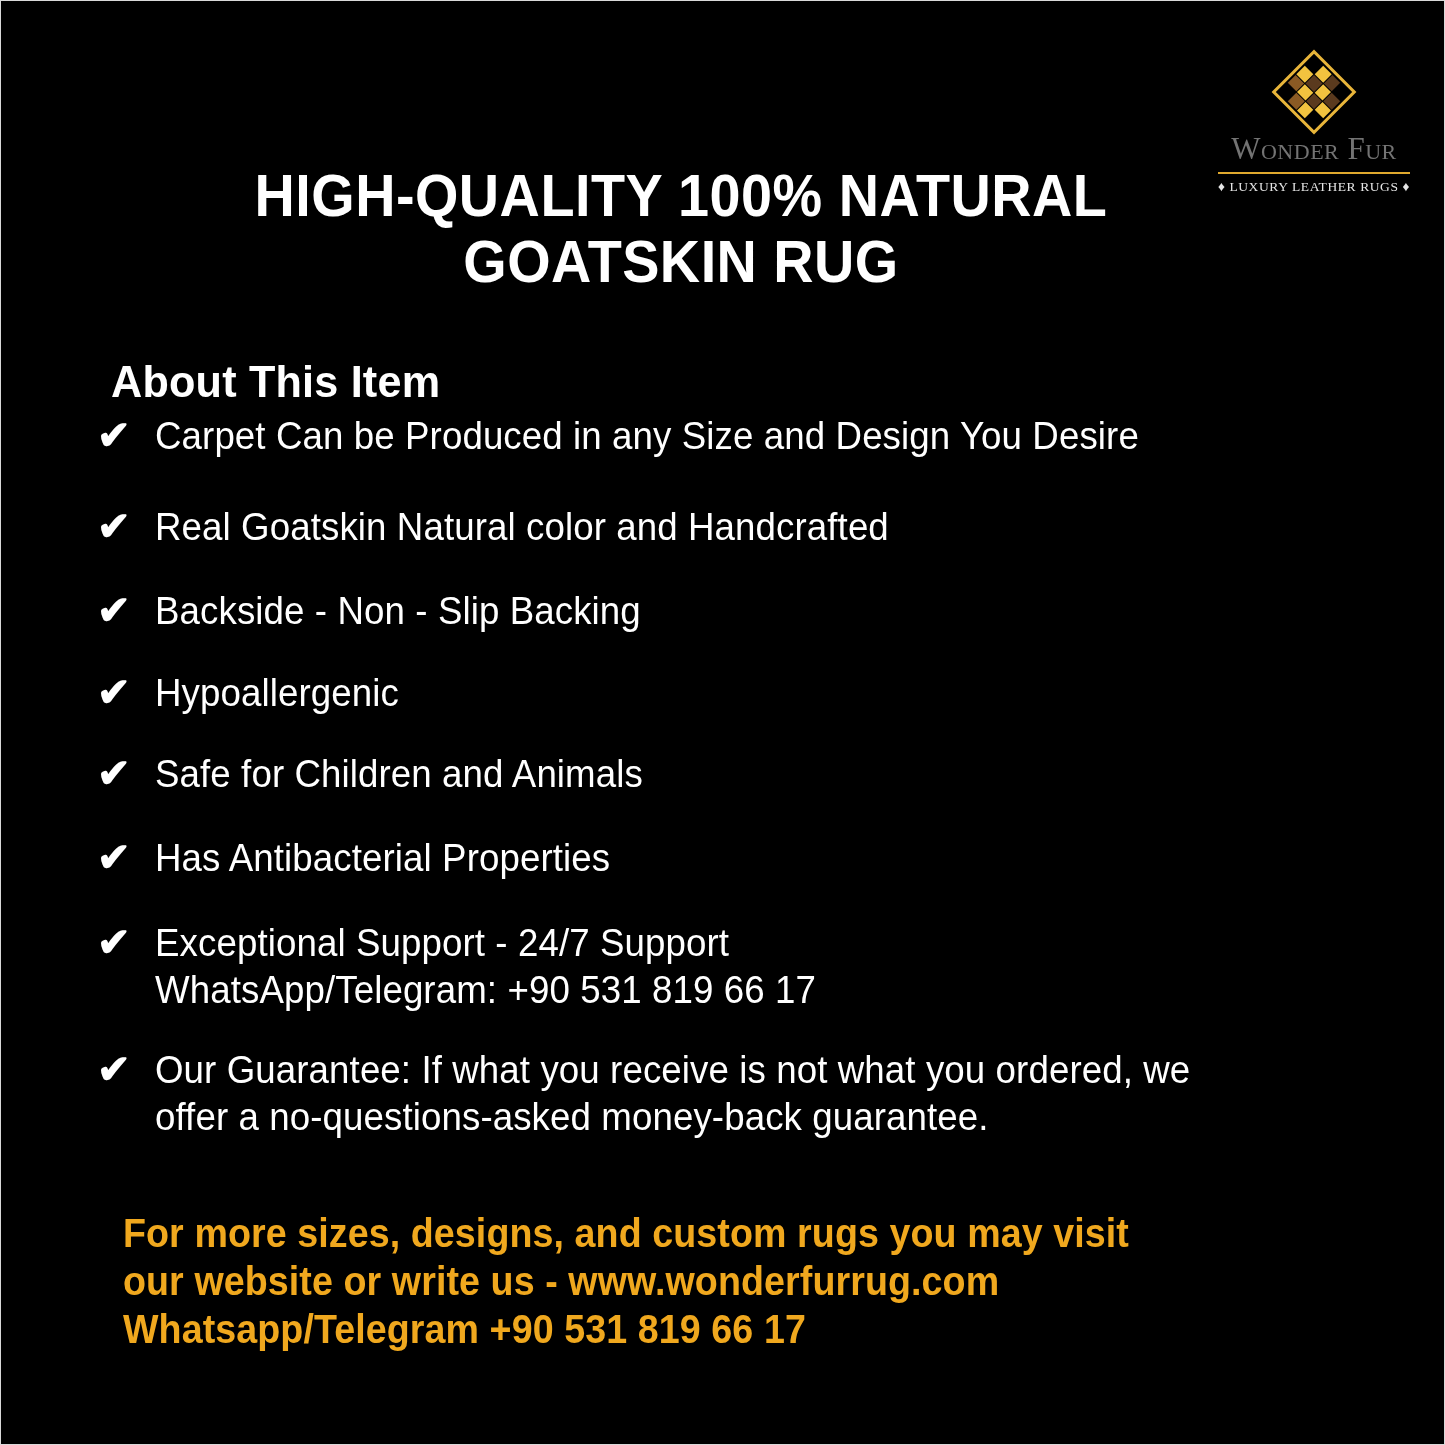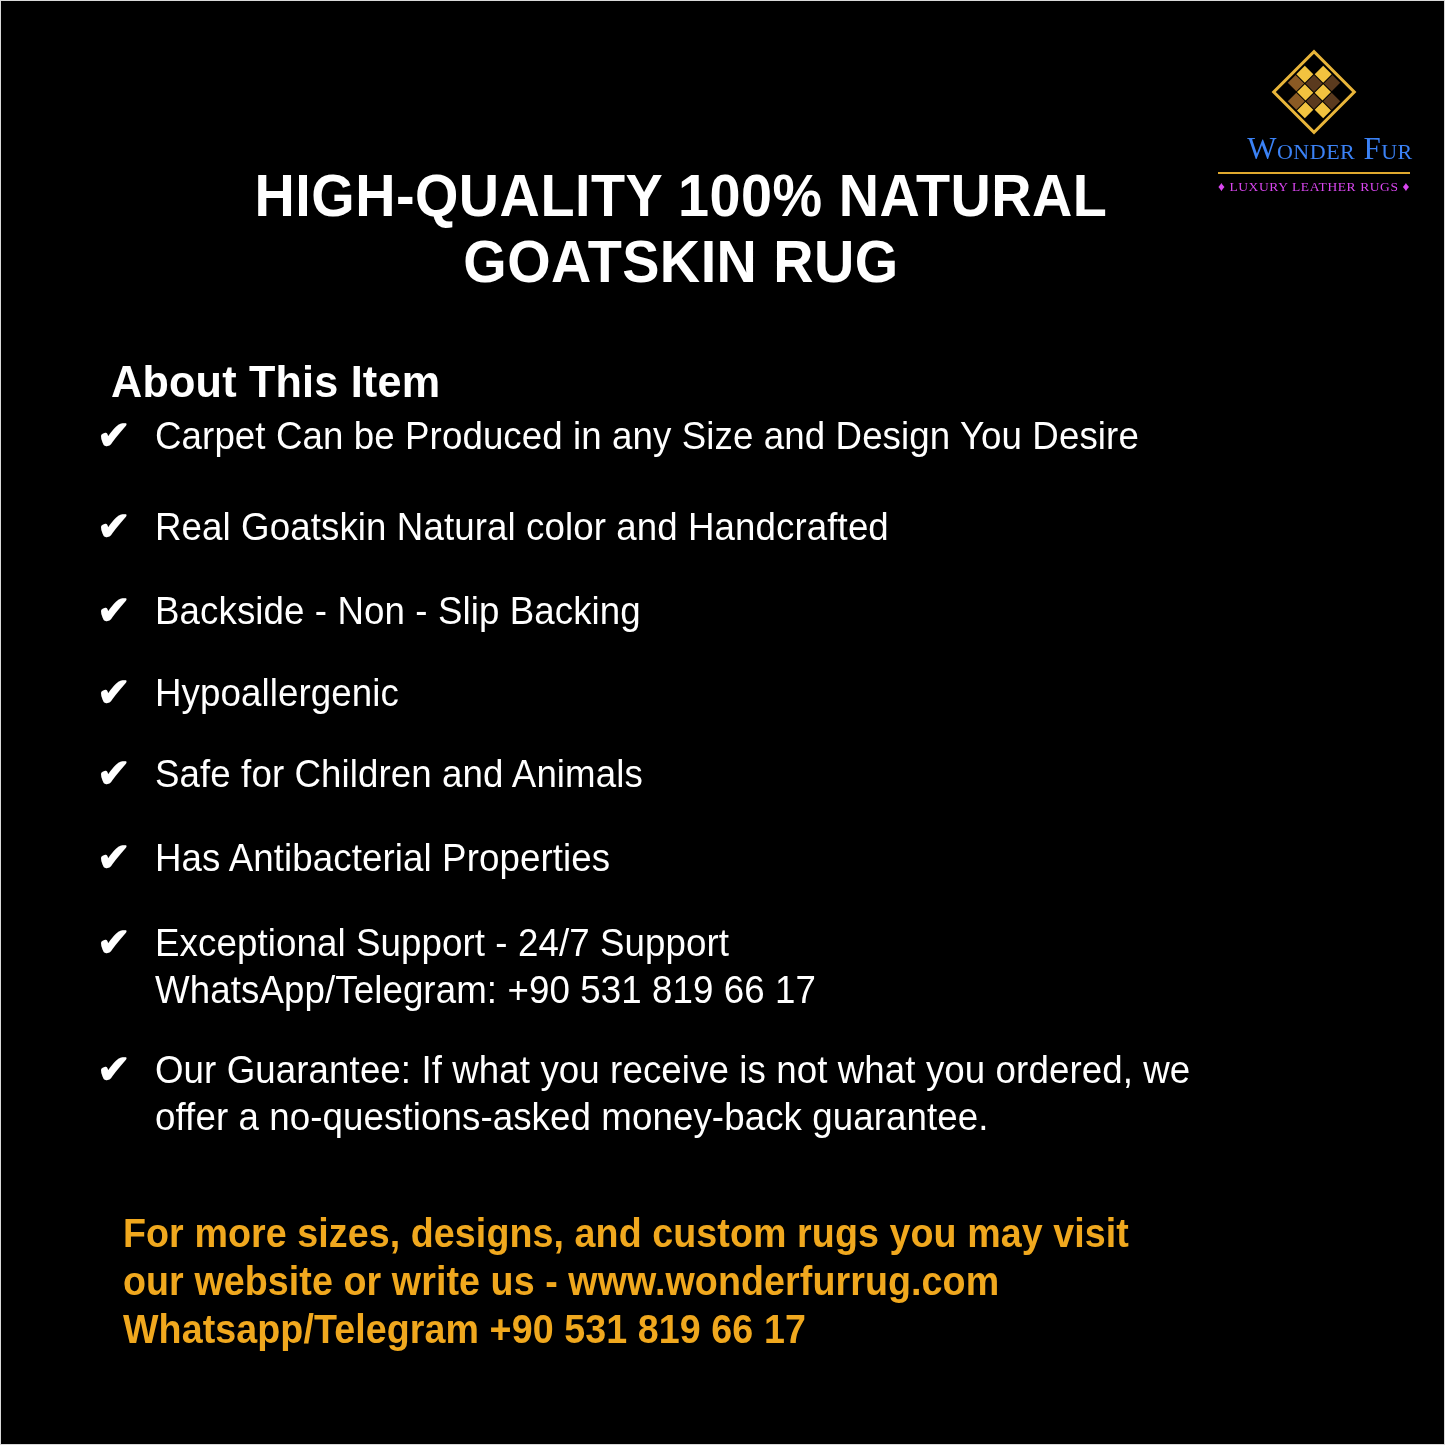--- a/index.html
+++ b/index.html
@@ -50,28 +50,28 @@
     gap: 1px;
   }
   .logo-diamond i { display: block; }
   .dg { background: #F2C33F; }
   .db { background: #5A3A1E; }
   .dm { background: #8A5A24; }
   .dn { background: #000000; }
 
   .logo-wordmark {
     position: absolute;
-    left: 16px;
+    left: 0;
     top: 84px;
     width: 100%;
     text-align: center;
     font-family: "Liberation Serif", serif;
     font-size: 31px;
     letter-spacing: 0.5px;
-    color: #3b82f6;
+    color: #737373;
     font-variant: small-caps;
     line-height: 1.05;
     white-space: nowrap;
   }
   .logo-rule {
     position: absolute;
     left: 10px;
     top: 123px;
     width: 192px;
     height: 2px;
@@ -79,21 +79,21 @@
   }
   .logo-tagline {
     position: absolute;
     left: 0;
     top: 130px;
     width: 100%;
     text-align: center;
     font-family: "Liberation Serif", serif;
     font-size: 13.5px;
     letter-spacing: 0.6px;
-    color: #d946ef;
+    color: #e5e5e5;
     white-space: nowrap;
   }
 
   
   #headline {
     position: absolute;
     left: 180px;
     top: 122px;
     width: 1000px;
     color: #ffffff;

